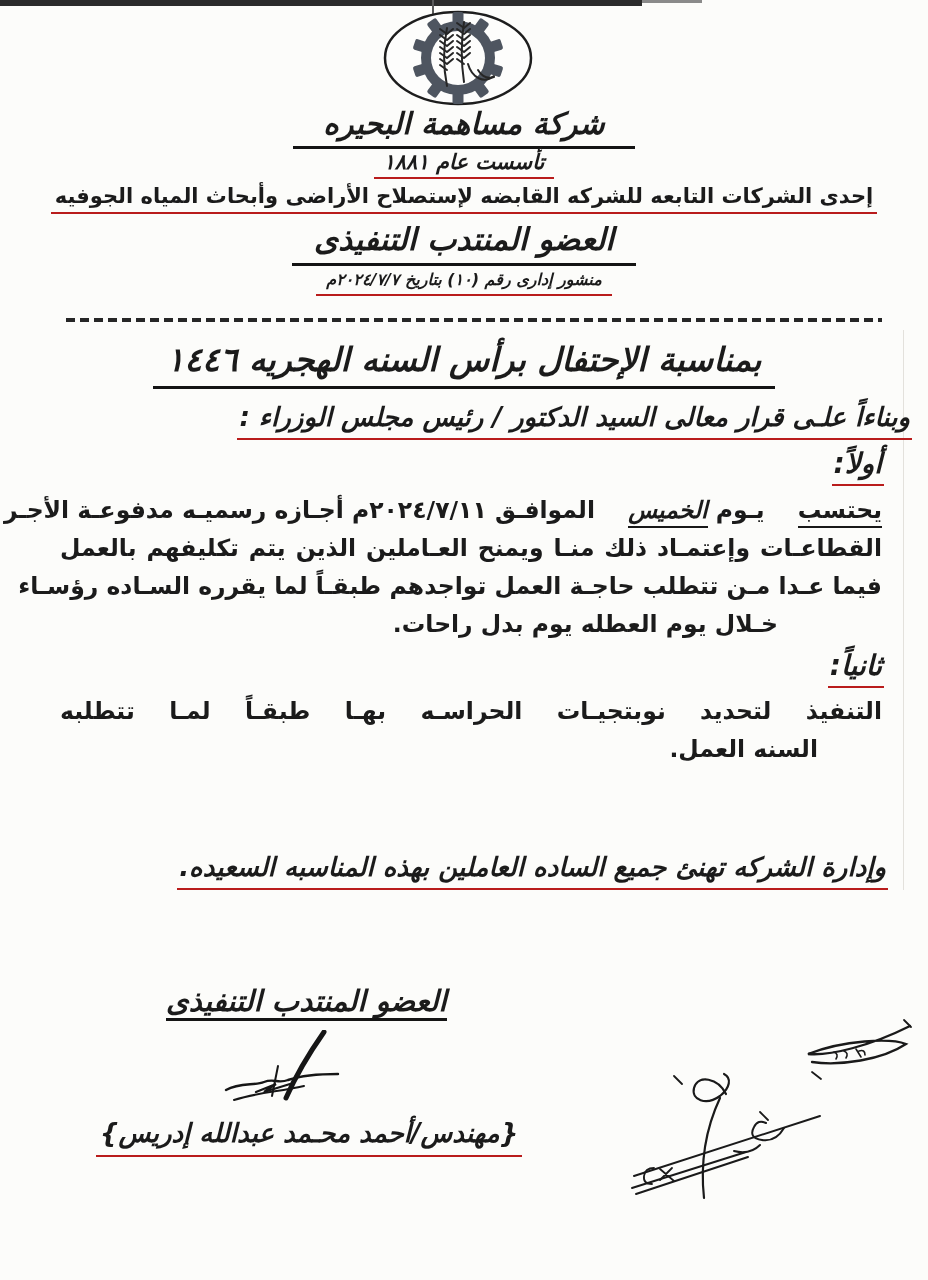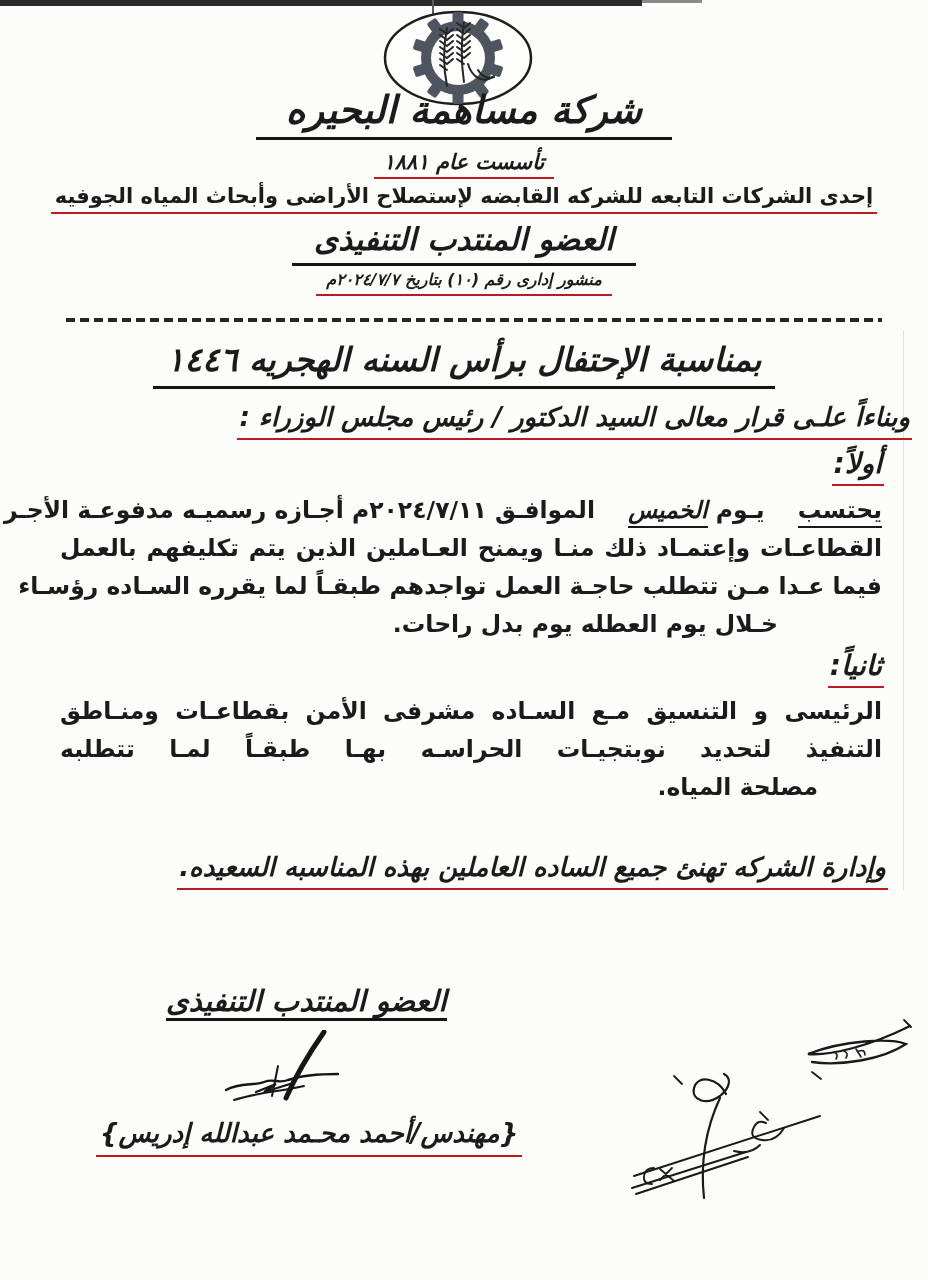--- a/index.html
+++ b/index.html
@@ -15,21 +15,21 @@
   .abs{position:absolute;}
   .center{left:0;right:0;text-align:center;}
   .ul{display:inline-block;border-bottom:2px solid #b91c1c;}
   .ul3{display:inline-block;border-bottom:3px solid #141414;}
   .b{font-weight:700;}
   .i{font-style:italic;}
   
   .scan-bar{top:0;left:0;width:642px;height:6px;background:#2b2b2b;}
   .scan-bar2{top:0;left:642px;width:60px;height:3px;background:#8a8a8a;}
   .scan-thread{top:0;left:432px;width:2px;height:24px;background:#5a5a5a;}
-  .company-name{top:88px;font-size:38px;}
+  .company-name{top:106px;font-size:30px;}
   .company-name .ul3{padding:0 30px 5px 30px;}
   .founded{top:150px;font-size:21px;}
   .founded .ul{padding:0 10px 3px 10px;}
   .subsidiary{top:184px;font-size:21px;}
   .subsidiary .ul{padding:0 4px 4px 4px;}
   .exec-title{top:221px;font-size:31px;}
   .exec-title .ul3{padding:0 22px 6px 22px;}
   .circular{top:270px;font-size:16px;font-style:italic;}
   .circular .ul{padding:0 10px 5px 10px;}
   .dashes{top:318px;left:66px;width:816px;height:4px;
@@ -137,23 +137,22 @@
     <div class="pline">القطاعـات وإعتمـاد ذلك منـا ويمنح العـاملين الذين يتم تكليفهم بالعمل</div>
     <div class="pline">فيما عـدا مـن تتطلب حاجـة العمل تواجدهم طبقـاً لما يقرره السـاده رؤسـاء</div>
     <div class="pline plast">خـلال يوم العطله يوم بدل راحات.</div>
   </div>
 
   <div class="abs label second-label b i">
     <span class="ul">ثانياً:</span>
   </div>
 
   <div class="abs par p2">
-    <div class="pline">الرئيسى و التنسيق مـع السـاده مشرفى الأمن بقطاعـات ومنـاطق</div>
     <div class="pline">التنفيذ لتحديد نوبتجيـات الحراسـه بهـا طبقـاً لمـا تتطلبه</div>
-    <div class="pline plast">مصلحة المياه.</div>
+    <div class="pline plast">السنه العمل.</div>
   </div>
 
   <div class="abs closing b i">
     <span class="ul">وإدارة الشركه تهنئ جميع الساده العاملين بهذه المناسبه السعيده.</span>
   </div>
 
   <div class="abs sig-title b i">
     <span class="ul3">العضو المنتدب التنفيذى</span>
   </div>
 

